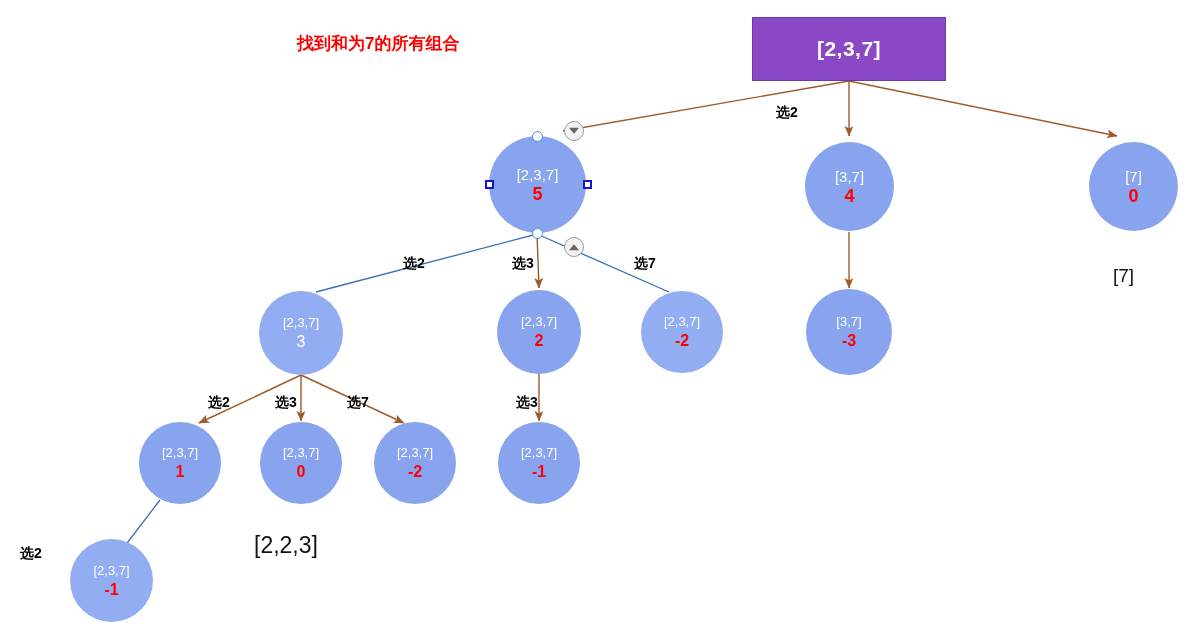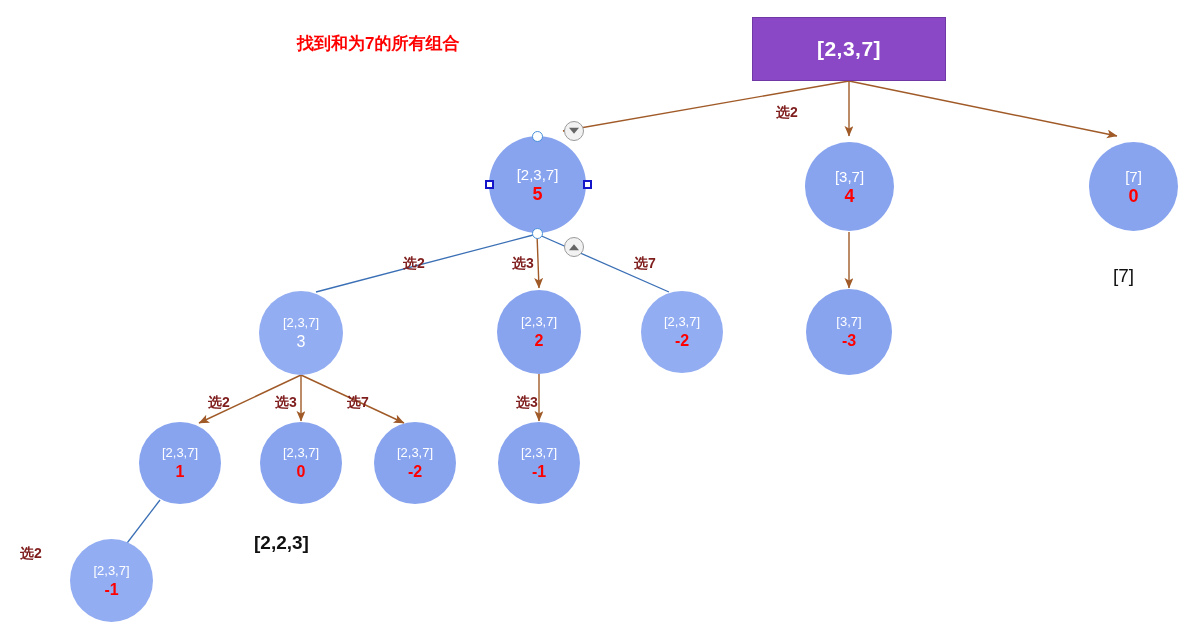--- a/index.html
+++ b/index.html
@@ -60,31 +60,31 @@
   }
   .rootbox span{
     color:#ffffff;
     font-size:21px;
     font-weight:bold;
     letter-spacing:0.5px;
   }
 
   .elabel{
     position:absolute;
-    color:#7f1d1d;
+    color:#000000;
     font-size:14px;
     font-weight:bold;
     white-space:nowrap;
   }
 
   .annot{
     position:absolute;
     color:#111111;
-    font-size:19px;
-    font-weight:bold;
+    font-size:23px;
+    font-weight:normal;
     white-space:nowrap;
   }
   .annot.plain{font-weight:normal;font-size:19px;}
 
   
   .hdl-circle{
     position:absolute;
     width:11px;height:11px;
     border-radius:50%;
     background:#ffffff;

